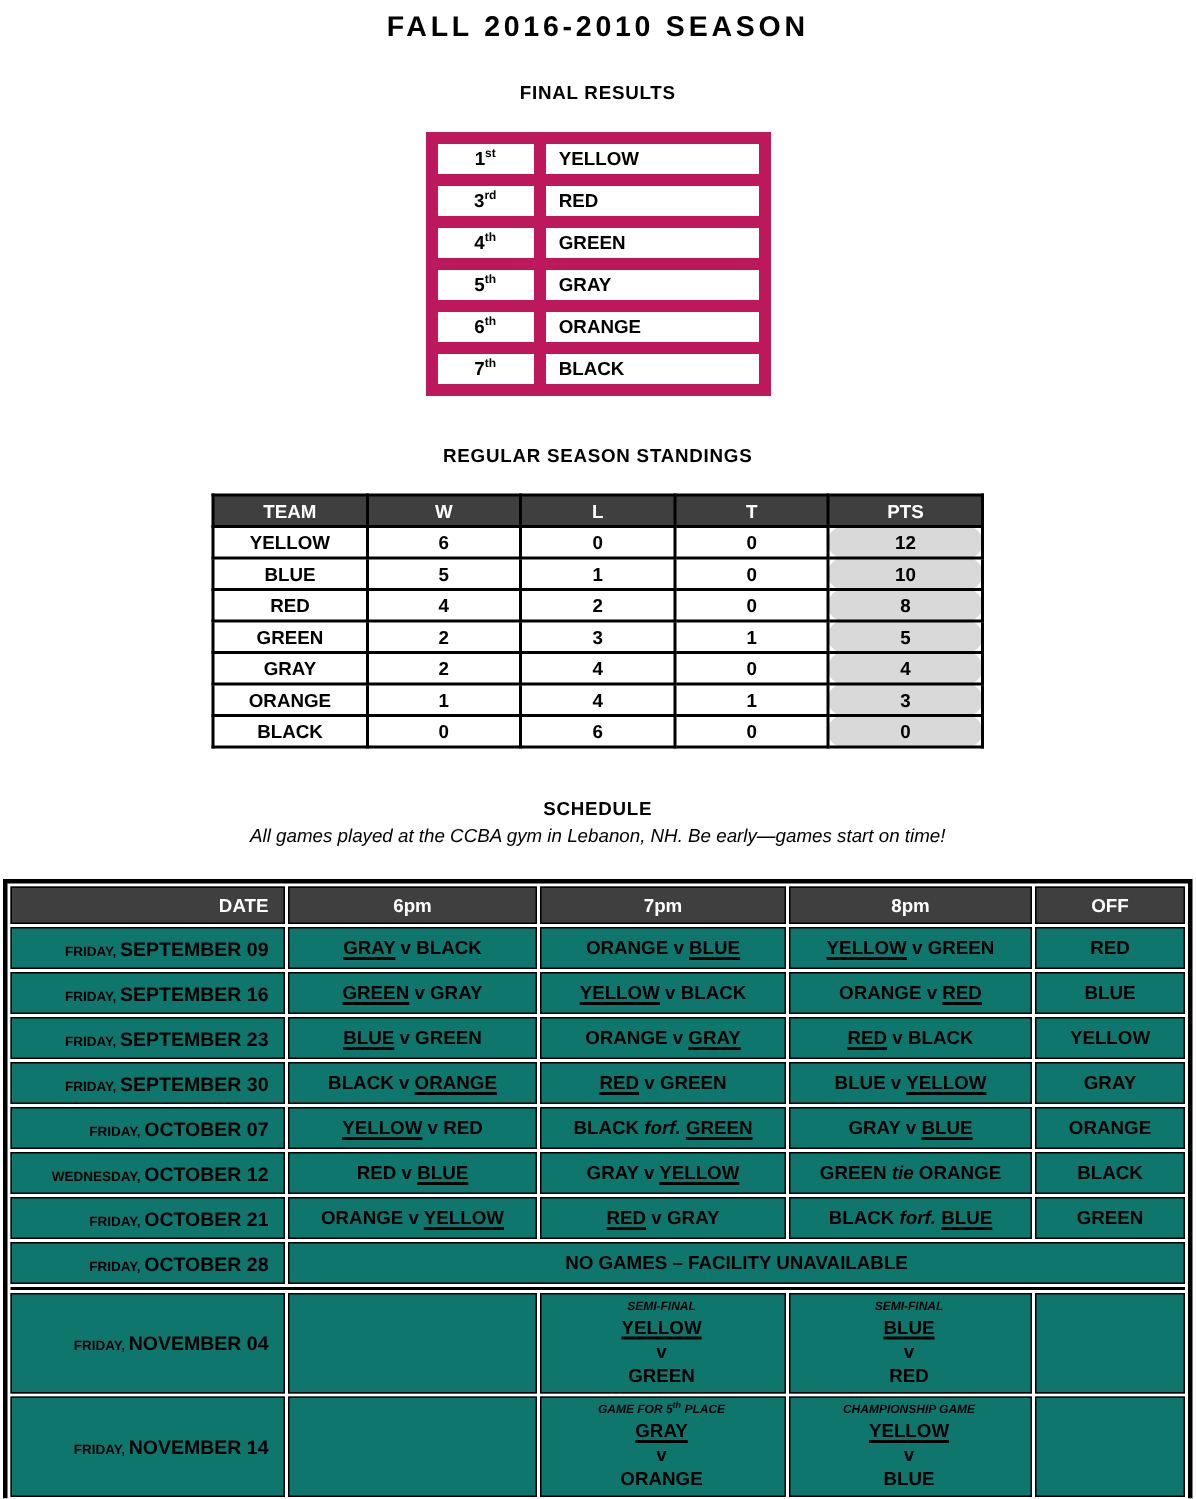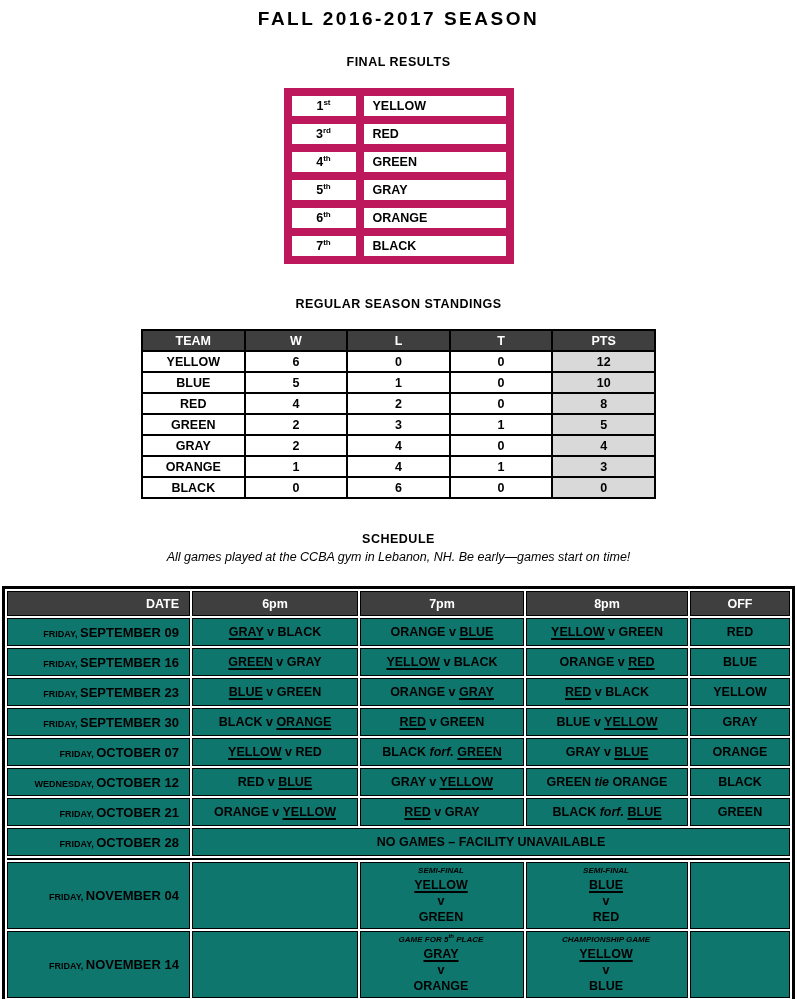--- a/index.html
+++ b/index.html
@@ -72,21 +72,21 @@
     height: 19px;
     text-align: center;
     font-size: 12.5px;
     font-weight: bold;
     padding: 0;
   }
   #standings-table thead th {
     background: #3f3f3f;
     color: #ffffff;
   }
-  #standings-table td.pts-cell { background: #d9d9d9; }
+  #standings-table td.pts-cell { background: #d9d9d9; border-radius: 10px; }
 
   
   #schedule-table {
     margin: 22px auto 0 auto;
     border-collapse: separate;
     border-spacing: 2px;
     border: 3px solid #000;
     width: 781px;
     table-layout: fixed;
     background: #fff;
@@ -130,21 +130,21 @@
     height: 2px;
     line-height: 2px;
     padding: 0;
   }
 </style>
 </head>
 <body>
 
 <div class="page">
 
-  <div class="doc-title">FALL 2016-2017 SEASON</div>
+  <div class="doc-title">FALL 2016-2010 SEASON</div>
 
   <div class="section-heading" id="final-results-heading">FINAL RESULTS</div>
 
   <table id="final-results-table">
     <tbody>
         <tr>
           <td class="ord-cell"><span>1</span><sup>st</sup></td>
           <td class="team-cell">YELLOW</td>
         </tr>
         <tr>

